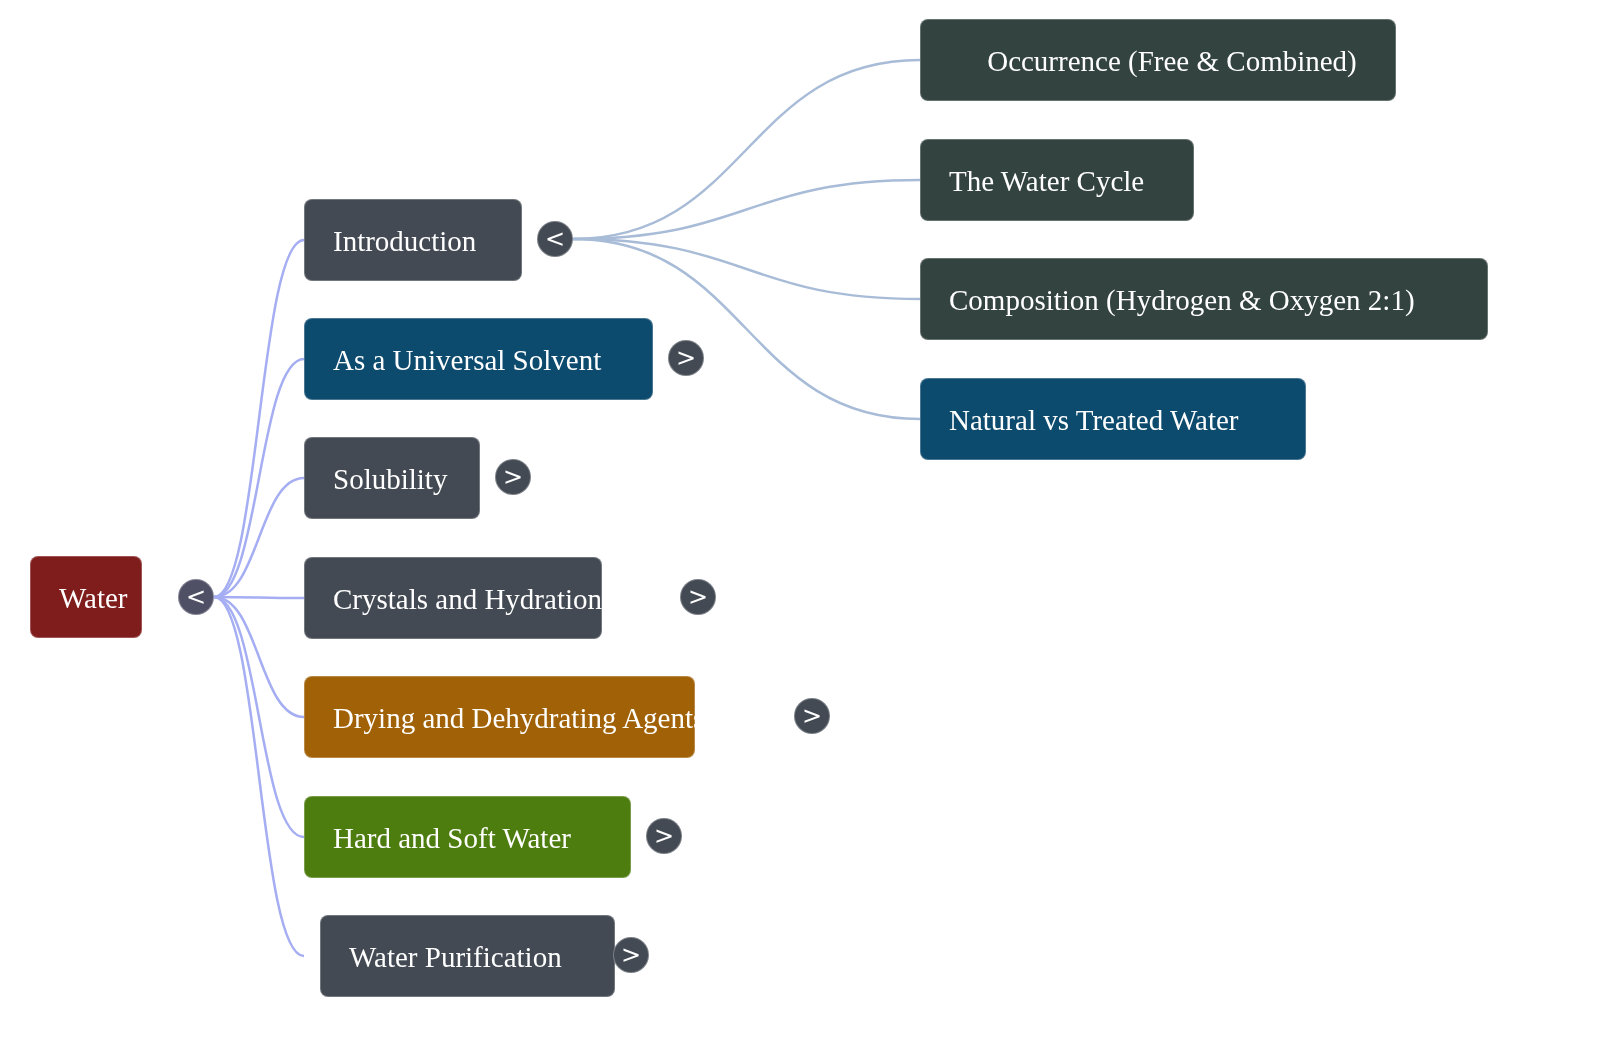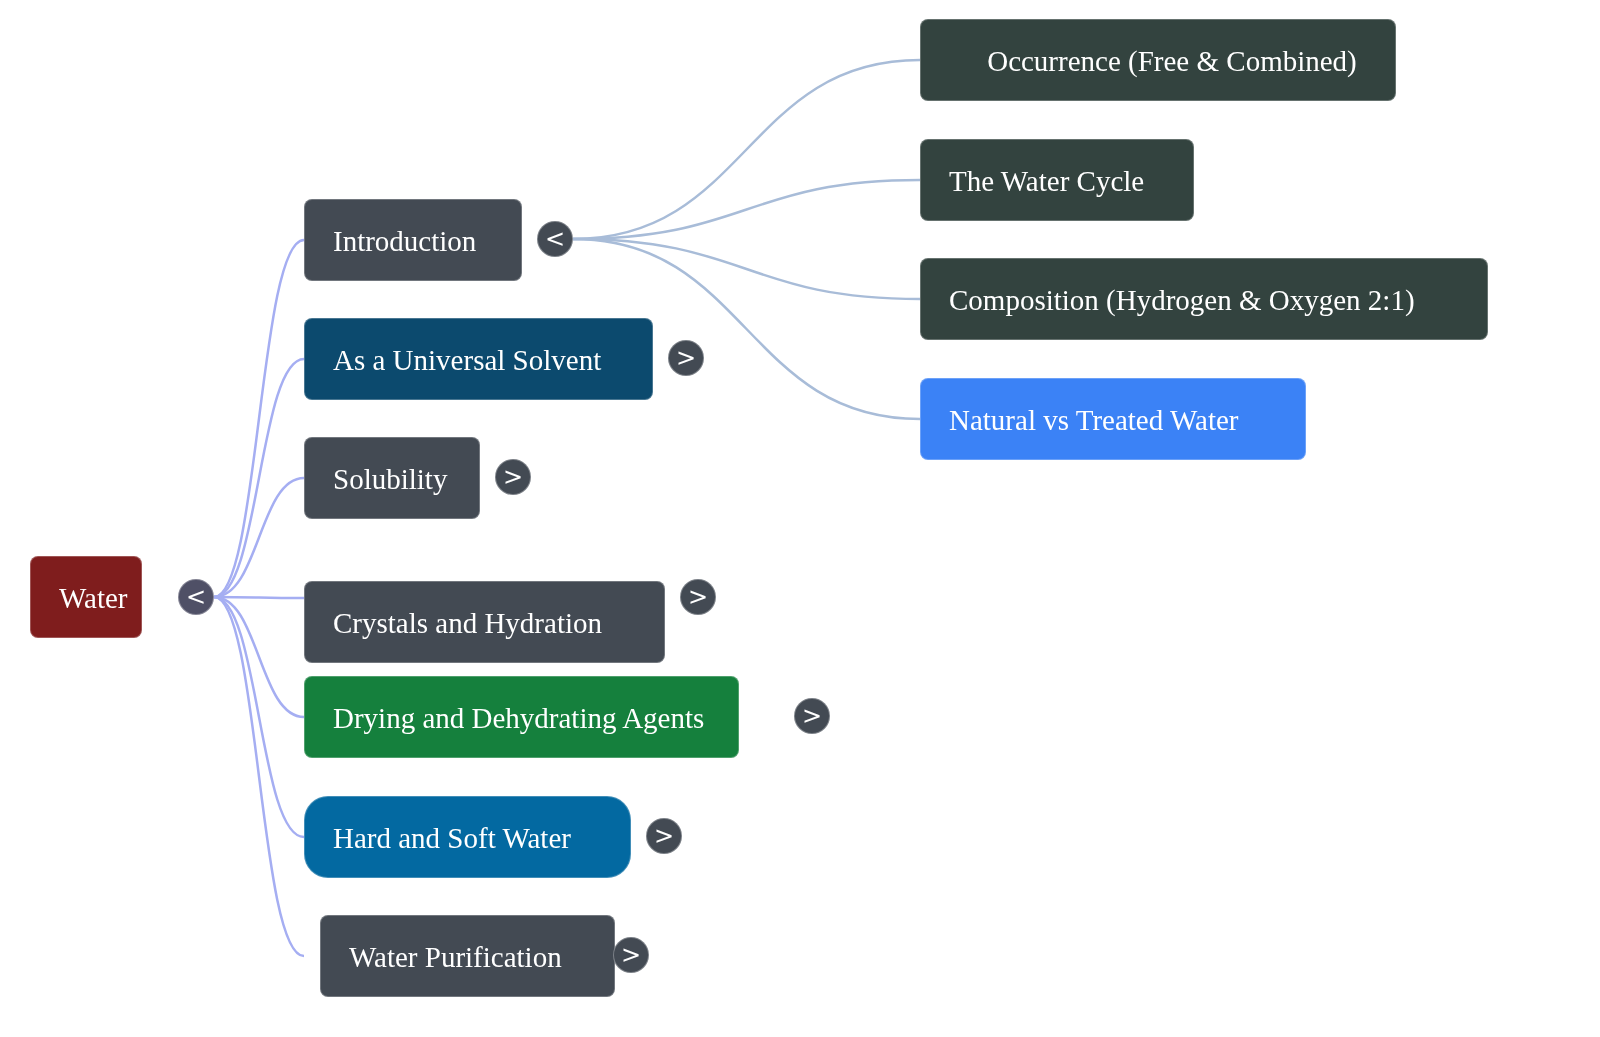--- a/index.html
+++ b/index.html
@@ -52,35 +52,35 @@
   <span>&gt;</span>
 </div>
 
 <div class="node l1" id="n-2" style="left: 304px; top: 437px; width: 176px; background: rgb(67, 74, 83);">
   <span>Solubility</span>
 </div>
 <div class="toggle l1t" id="t-2" style="left: 495px; top: 459px; background: rgb(67, 74, 83);">
   <span>&gt;</span>
 </div>
 
-<div class="node l1" id="n-3" style="left: 304px; top: 557px; width: 361px; background: rgb(67, 74, 83); margin-top: 24px;">
+<div class="node l1" id="n-3" style="left: 304px; top: 557px; width: 298px; background: rgb(67, 74, 83);">
   <span>Crystals and Hydration</span>
 </div>
 <div class="toggle l1t" id="t-3" style="left: 680px; top: 579px; background: rgb(67, 74, 83);">
   <span>&gt;</span>
 </div>
 
-<div class="node l1" id="n-4" style="left: 304px; top: 676px; width: 435px; background: #15803d;">
+<div class="node l1" id="n-4" style="left: 304px; top: 676px; width: 391px; background: #a16207;">
   <span>Drying and Dehydrating Agents</span>
 </div>
 <div class="toggle l1t" id="t-4" style="left: 794px; top: 698px; background: rgb(67, 74, 83);">
   <span>&gt;</span>
 </div>
 
-<div class="node l1" id="n-5" style="left: 304px; top: 796px; width: 327px; background: #0369a1; border-radius: 24px;">
+<div class="node l1" id="n-5" style="left: 304px; top: 796px; width: 327px; background: #4d7c0f;">
   <span>Hard and Soft Water</span>
 </div>
 <div class="toggle l1t" id="t-5" style="left: 646px; top: 818px; background: rgb(67, 74, 83);">
   <span>&gt;</span>
 </div>
 
 <div class="node l1" id="n-6" style="left: 304px; top: 915px; width: 295px; background: rgb(67, 74, 83); margin-left: 16px;">
   <span>Water Purification</span>
 </div>
 <div class="toggle l1t" id="t-6" style="left: 613px; top: 937px; background: rgb(67, 74, 83);">
@@ -89,15 +89,15 @@
 
 <div class="node l2" id="m-0" style="left: 920px; top: 19px; width: 476px; background: rgb(51, 67, 63); text-align: center;">
   <span>Occurrence (Free &amp; Combined)</span>
 </div>
 <div class="node l2" id="m-1" style="left: 920px; top: 139px; width: 274px; background: rgb(51, 67, 63);">
   <span>The Water Cycle</span>
 </div>
 <div class="node l2" id="m-2" style="left: 920px; top: 258px; width: 568px; background: rgb(51, 67, 63);">
   <span>Composition (Hydrogen &amp; Oxygen 2:1)</span>
 </div>
-<div class="node l2" id="m-3" style="left: 920px; top: 378px; width: 386px; background: #3b82f6;">
+<div class="node l2" id="m-3" style="left: 920px; top: 378px; width: 386px; background: #0c4a6e;">
   <span>Natural vs Treated Water</span>
 </div>
 
 </body></html>

